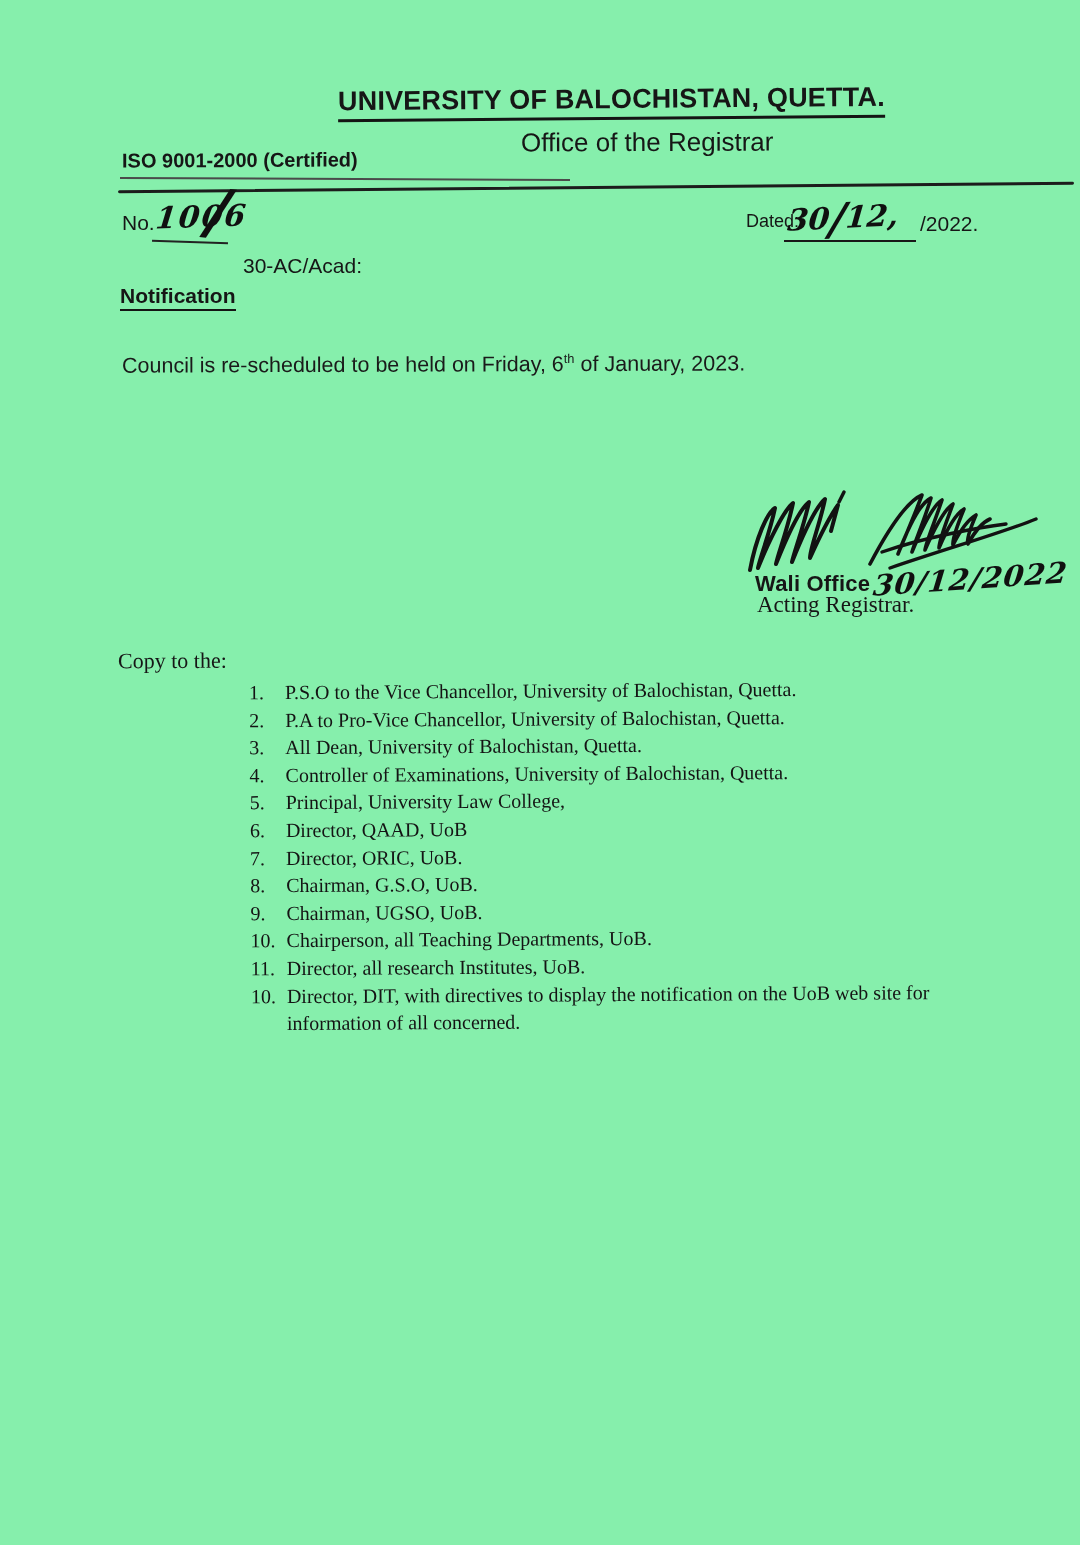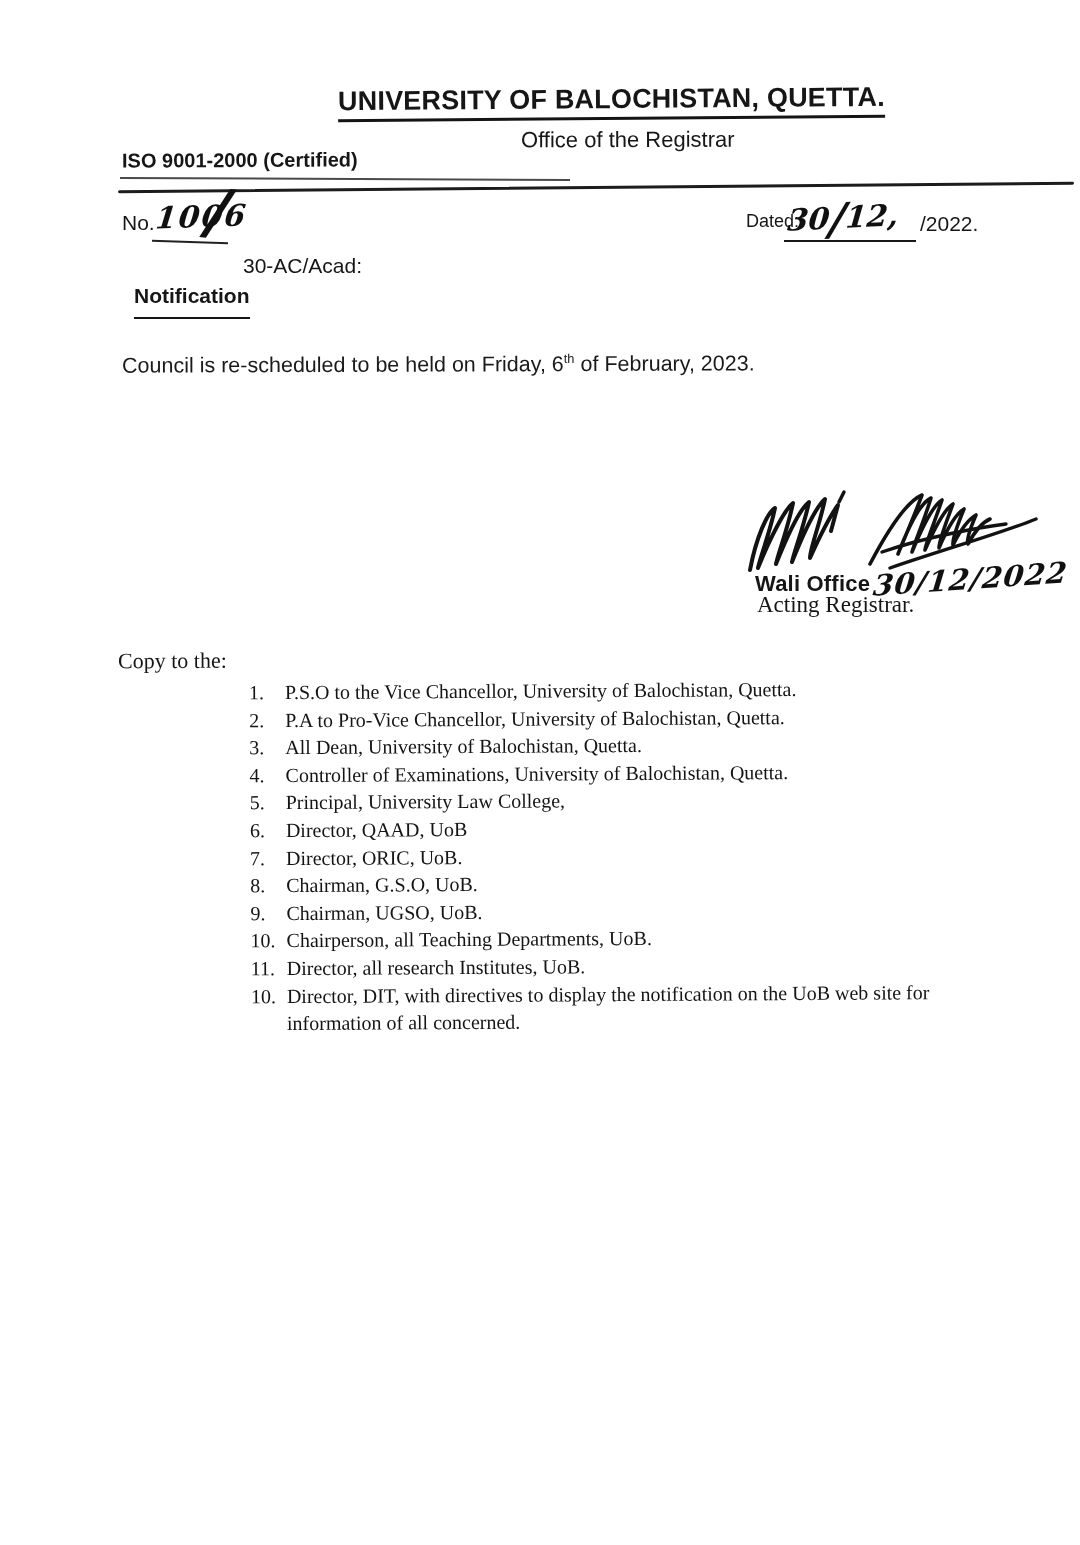--- a/index.html
+++ b/index.html
@@ -1,38 +1,38 @@
 <!DOCTYPE html>
 <html><head>
 <meta charset="utf-8">
 <style>
   * { margin: 0; padding: 0; box-sizing: border-box; }
   html, body { background: #e8e8e8; }
   .page {
     position: relative;
     width: 1080px;
     height: 1545px;
-    background: #ffffff;
+    background: #86efac;
     color: #161616;
     font-family: "Liberation Sans", sans-serif;
     overflow: hidden;
     margin: 0 auto;
   }
   .abs { position: absolute; }
 
   
   .uni-title {
     left: 338px; top: 84px;
     font-size: 27px; font-weight: 700; letter-spacing: 0.2px;
     border-bottom: 3px solid #141414; padding-bottom: 2px;
     transform: rotate(-0.45deg); white-space: nowrap;
   }
   .office {
     left: 521px; top: 127px;
-    font-size: 22px; white-space: nowrap;
+    font-size: 26px; white-space: nowrap;
     transform: rotate(-0.2deg);
   }
   .iso {
     left: 122px; top: 149px;
     font-size: 20px; font-weight: 700; white-space: nowrap;
     transform: rotate(-0.3deg);
   }
   .rule-a {
     left: 120px; top: 178px; width: 450px; height: 2px;
     background: #4a4a4a; transform: rotate(0.25deg);
@@ -70,23 +70,23 @@
   }
   .dated-hand {
     left: 788px; top: 200px; font-size: 30px; white-space: nowrap;
     transform: skewX(-8deg) rotate(-3deg);
   }
   .dated-hand .slash-big { font-size: 44px; line-height: 30px; vertical-align: -6px; }
   .dated-year     { left: 920px; top: 212px; font-size: 21px; }
 
   
   .heading {
-    left: 134px; top: 284px;
+    left: 120px; top: 284px;
     font-size: 21px; font-weight: 700;
-    border-bottom: 2px solid #141414; padding-bottom: 9px;
+    border-bottom: 2px solid #141414; padding-bottom: 1px;
   }
 
   
   .para {
     left: 122px; top: 339px; width: 846px;
     font-size: 21.5px; color: #1a1a1a;
   }
   .para-line1 {
     padding-left: 110px;
     text-align: justify; text-align-last: justify;
@@ -146,21 +146,21 @@
   <div class="abs hw ref-big-slash">/</div>
   <div class="abs ref-no-suffix">30-AC/Acad:</div>
   <div class="abs dated-label">Dated:</div>
   <div class="abs dated-line"></div>
   <div class="abs hw dated-hand"><span>30</span><span class="slash-big">/</span><span>12,</span></div>
   <div class="abs dated-year">/2022.</div>
 
   <div class="abs heading">Notification</div>
 
   <div class="abs para">
-    <div class="para-line2"><span>Council is re-scheduled to be held on Friday, 6</span><sup>th</sup><span> of February, 2023.</span></div>
+    <div class="para-line2"><span>Council is re-scheduled to be held on Friday, 6</span><sup>th</sup><span> of January, 2023.</span></div>
   </div>
 
 
   <svg class="abs sig-svg" width="320" height="92" viewBox="0 0 320 92">
     <g fill="none" stroke="#121212" stroke-width="4" stroke-linecap="round" stroke-linejoin="round">
       <path d="M10,84 C16,52 27,27 35,22 C30,46 20,72 18,82 C30,52 45,23 53,17 C48,42 38,68 36,78 C48,48 61,22 69,16 C64,40 54,66 52,76 C64,46 77,20 85,13 C80,38 70,62 70,72 C79,52 90,30 98,19 L91,45"></path>
       <path d="M104,6 L99,16" stroke-width="3.5"></path>
       <path d="M130,78 C150,40 168,15 182,9 C173,33 162,58 158,68 C170,37 182,16 191,12 C184,35 174,58 172,66 C184,37 195,18 202,14 C195,35 186,56 185,64 C196,39 206,22 213,18 C206,37 199,54 199,62 C208,41 217,27 224,23 C217,40 212,53 213,59 C221,43 229,33 236,29 C230,43 226,54 228,58 C235,45 243,36 250,33" stroke-width="3.6"></path>
       <path d="M142,66 C185,51 242,41 266,38" stroke-width="3.4"></path>
       <path d="M150,82 C205,63 265,46 296,33" stroke-width="3.4"></path>

